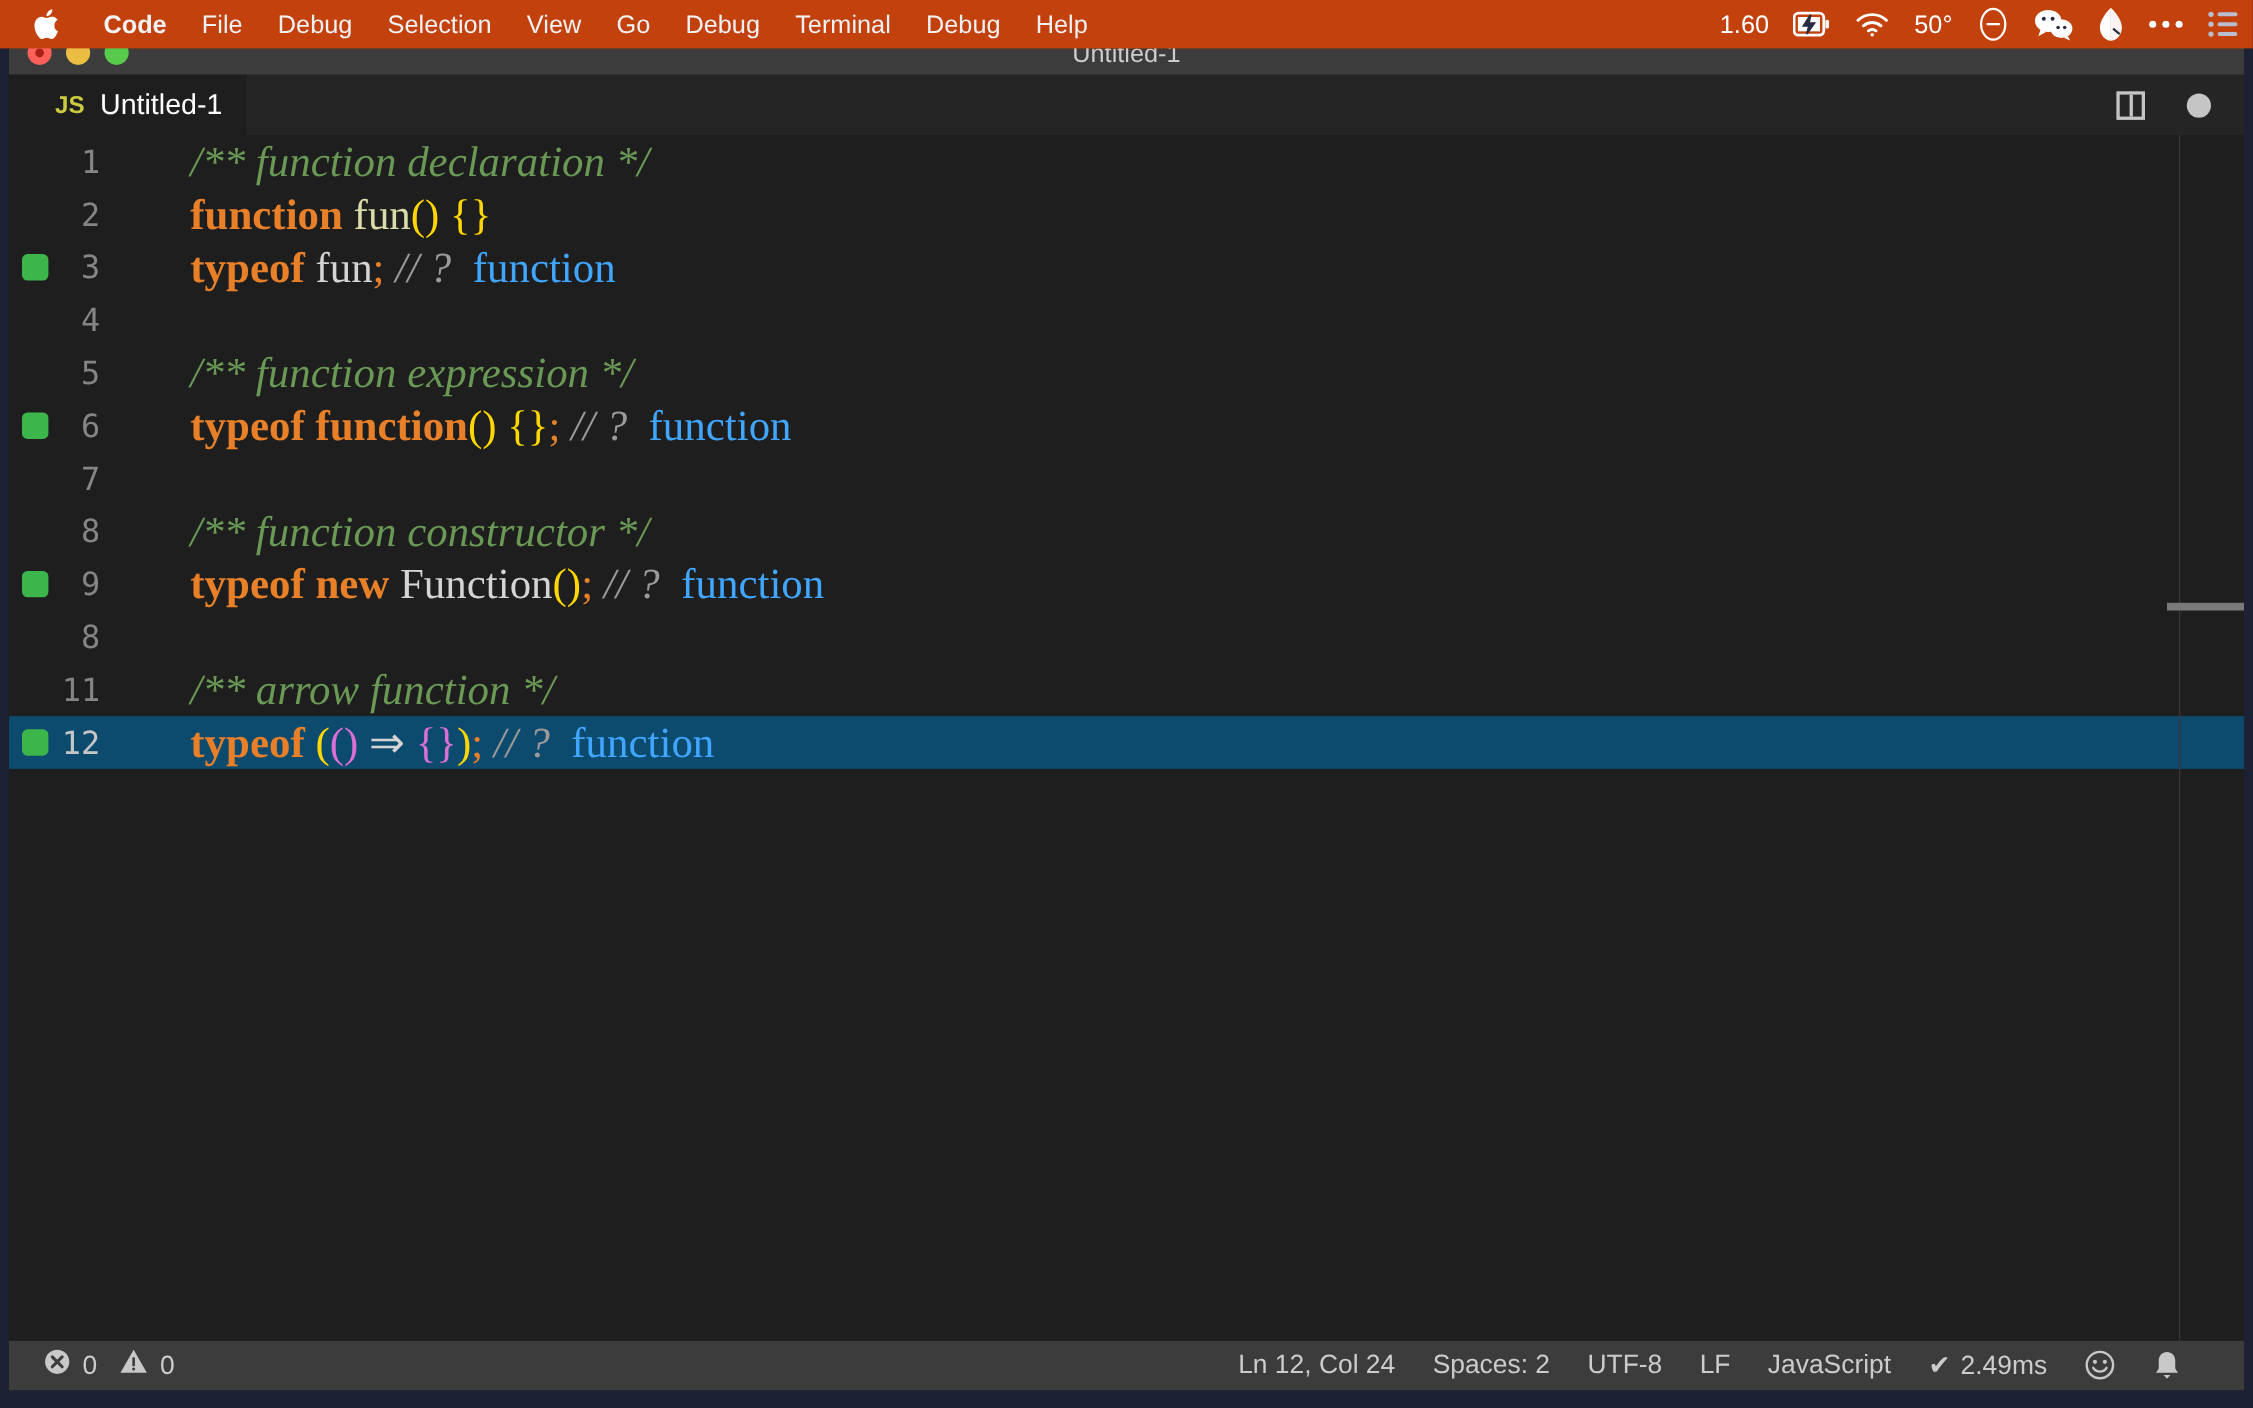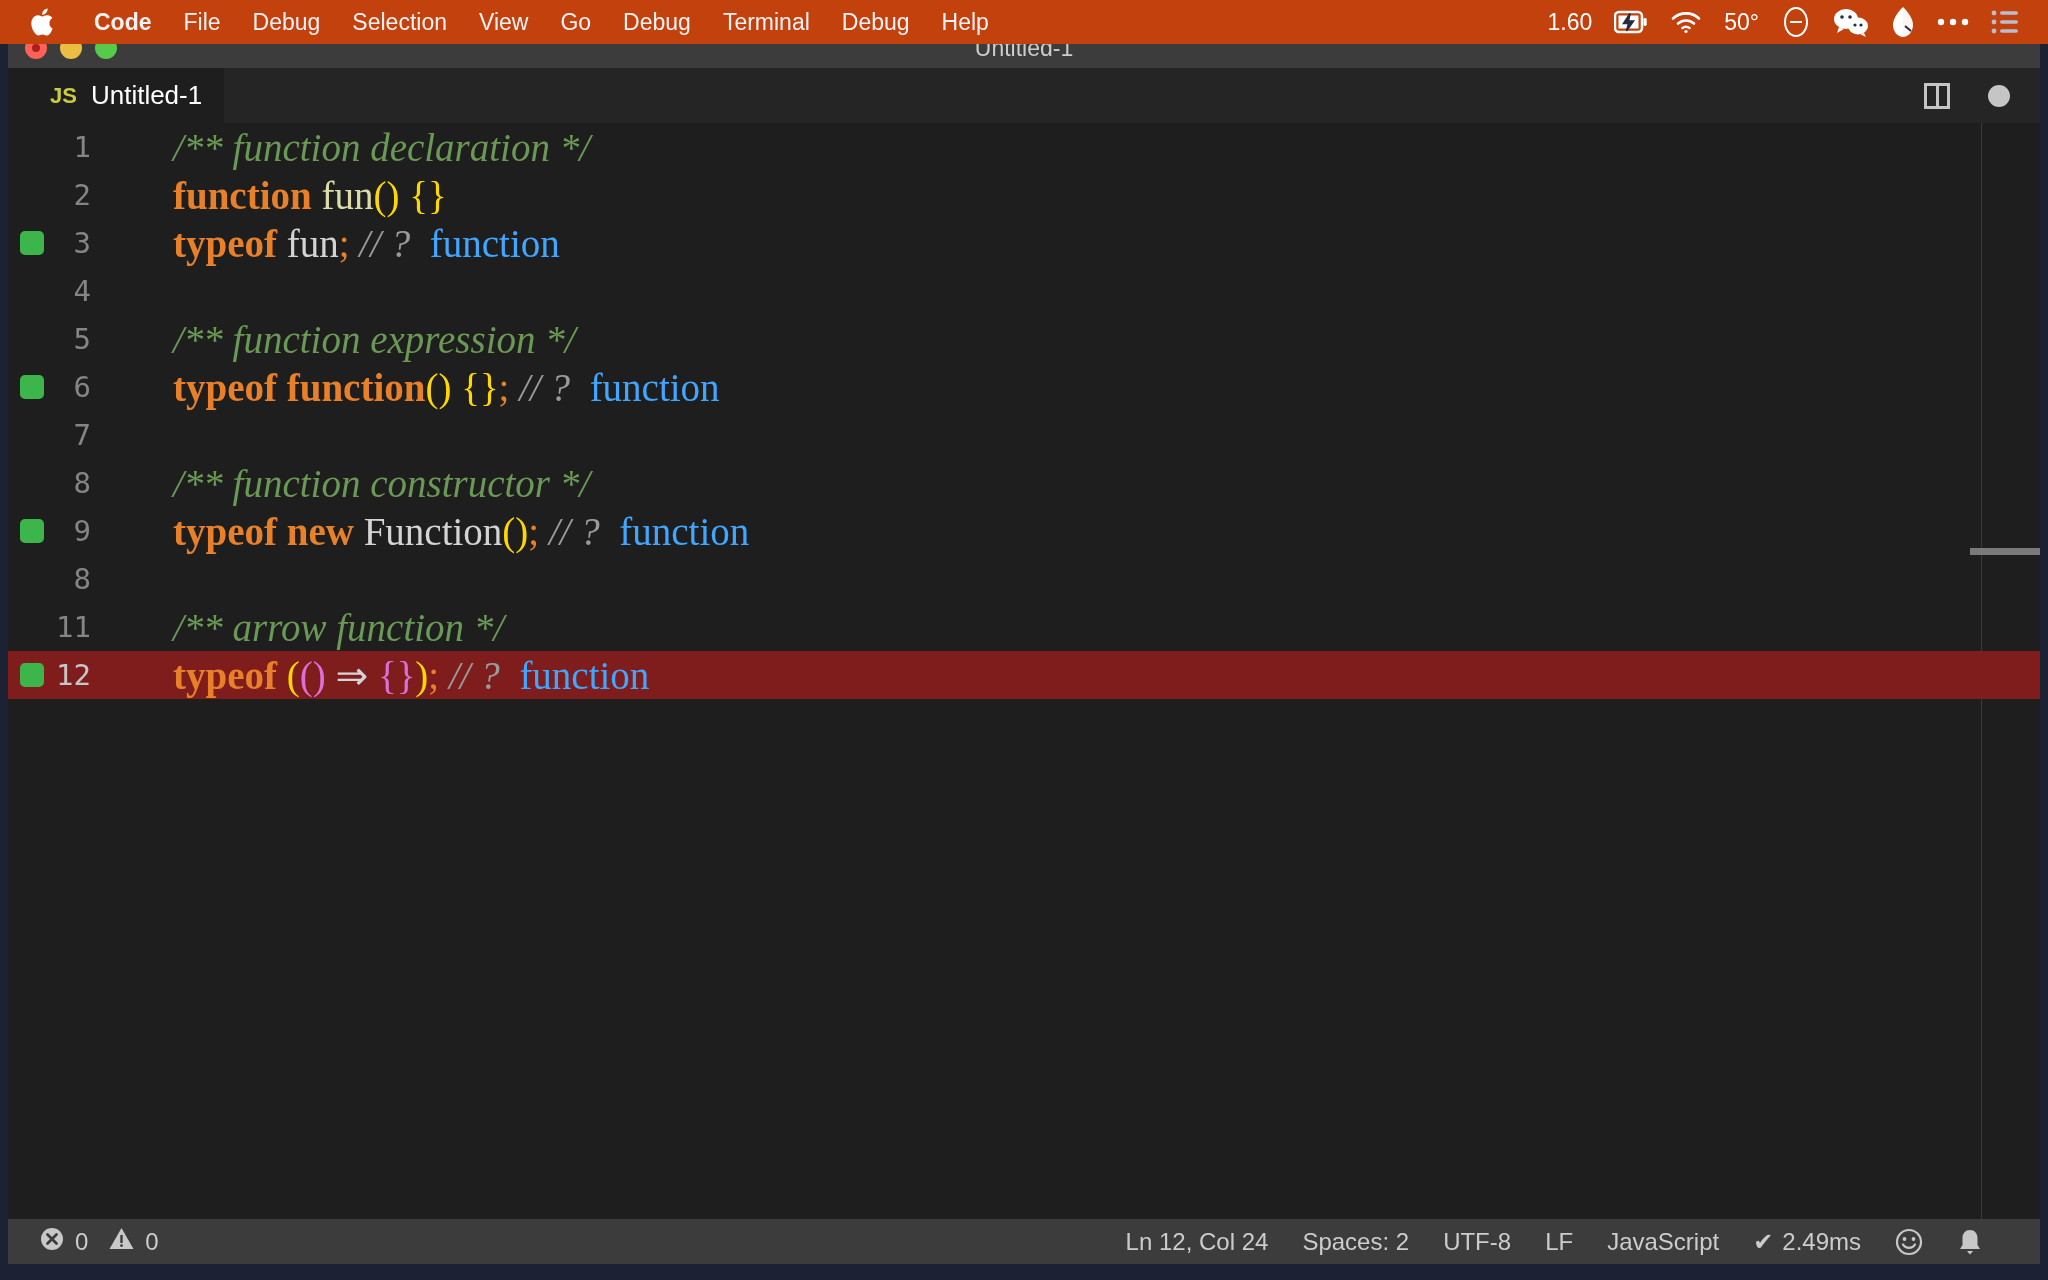--- a/index.html
+++ b/index.html
@@ -29,21 +29,21 @@
   .menu-item {
     padding: 0 16px; height: 44px;
     display: flex; align-items: center;
     white-space: nowrap;
     font-size: 23px;
     color: #f2f2f4;
   }
   .menu-item.bold { font-weight: bold; }
   #menubar-right {
     margin-left: auto; display: flex; align-items: center;
-    height: 100%; padding-right: 18px;
+    height: 100%; padding-right: 2px;
   }
   .status-item {
     padding: 0 11px; height: 44px;
     display: flex; align-items: center; justify-content: center;
     font-size: 23px; color: #ffffff;
   }
 
   
   #window {
     position: absolute;
@@ -115,21 +115,21 @@
     width: 2032px; height: 1096px;
     background: #1e1e1e;
     overflow: hidden;
   }
   .code-line {
     position: relative;
     height: 48px;
     display: flex; align-items: center;
     white-space: pre;
   }
-  .code-line.active { background: #7f1d1d; }
+  .code-line.active { background: #0c4a6e; }
   .gutter-marker {
     position: absolute; left: 12px; top: 12px;
     width: 24px; height: 24px; border-radius: 5px;
     background: #3cb54a;
   }
   .linenum {
     width: 105px; text-align: right; padding-right: 22px;
     color: #858585; font-size: 29px;
     font-family: "DejaVu Sans Mono", monospace;
     flex: 0 0 auto;

